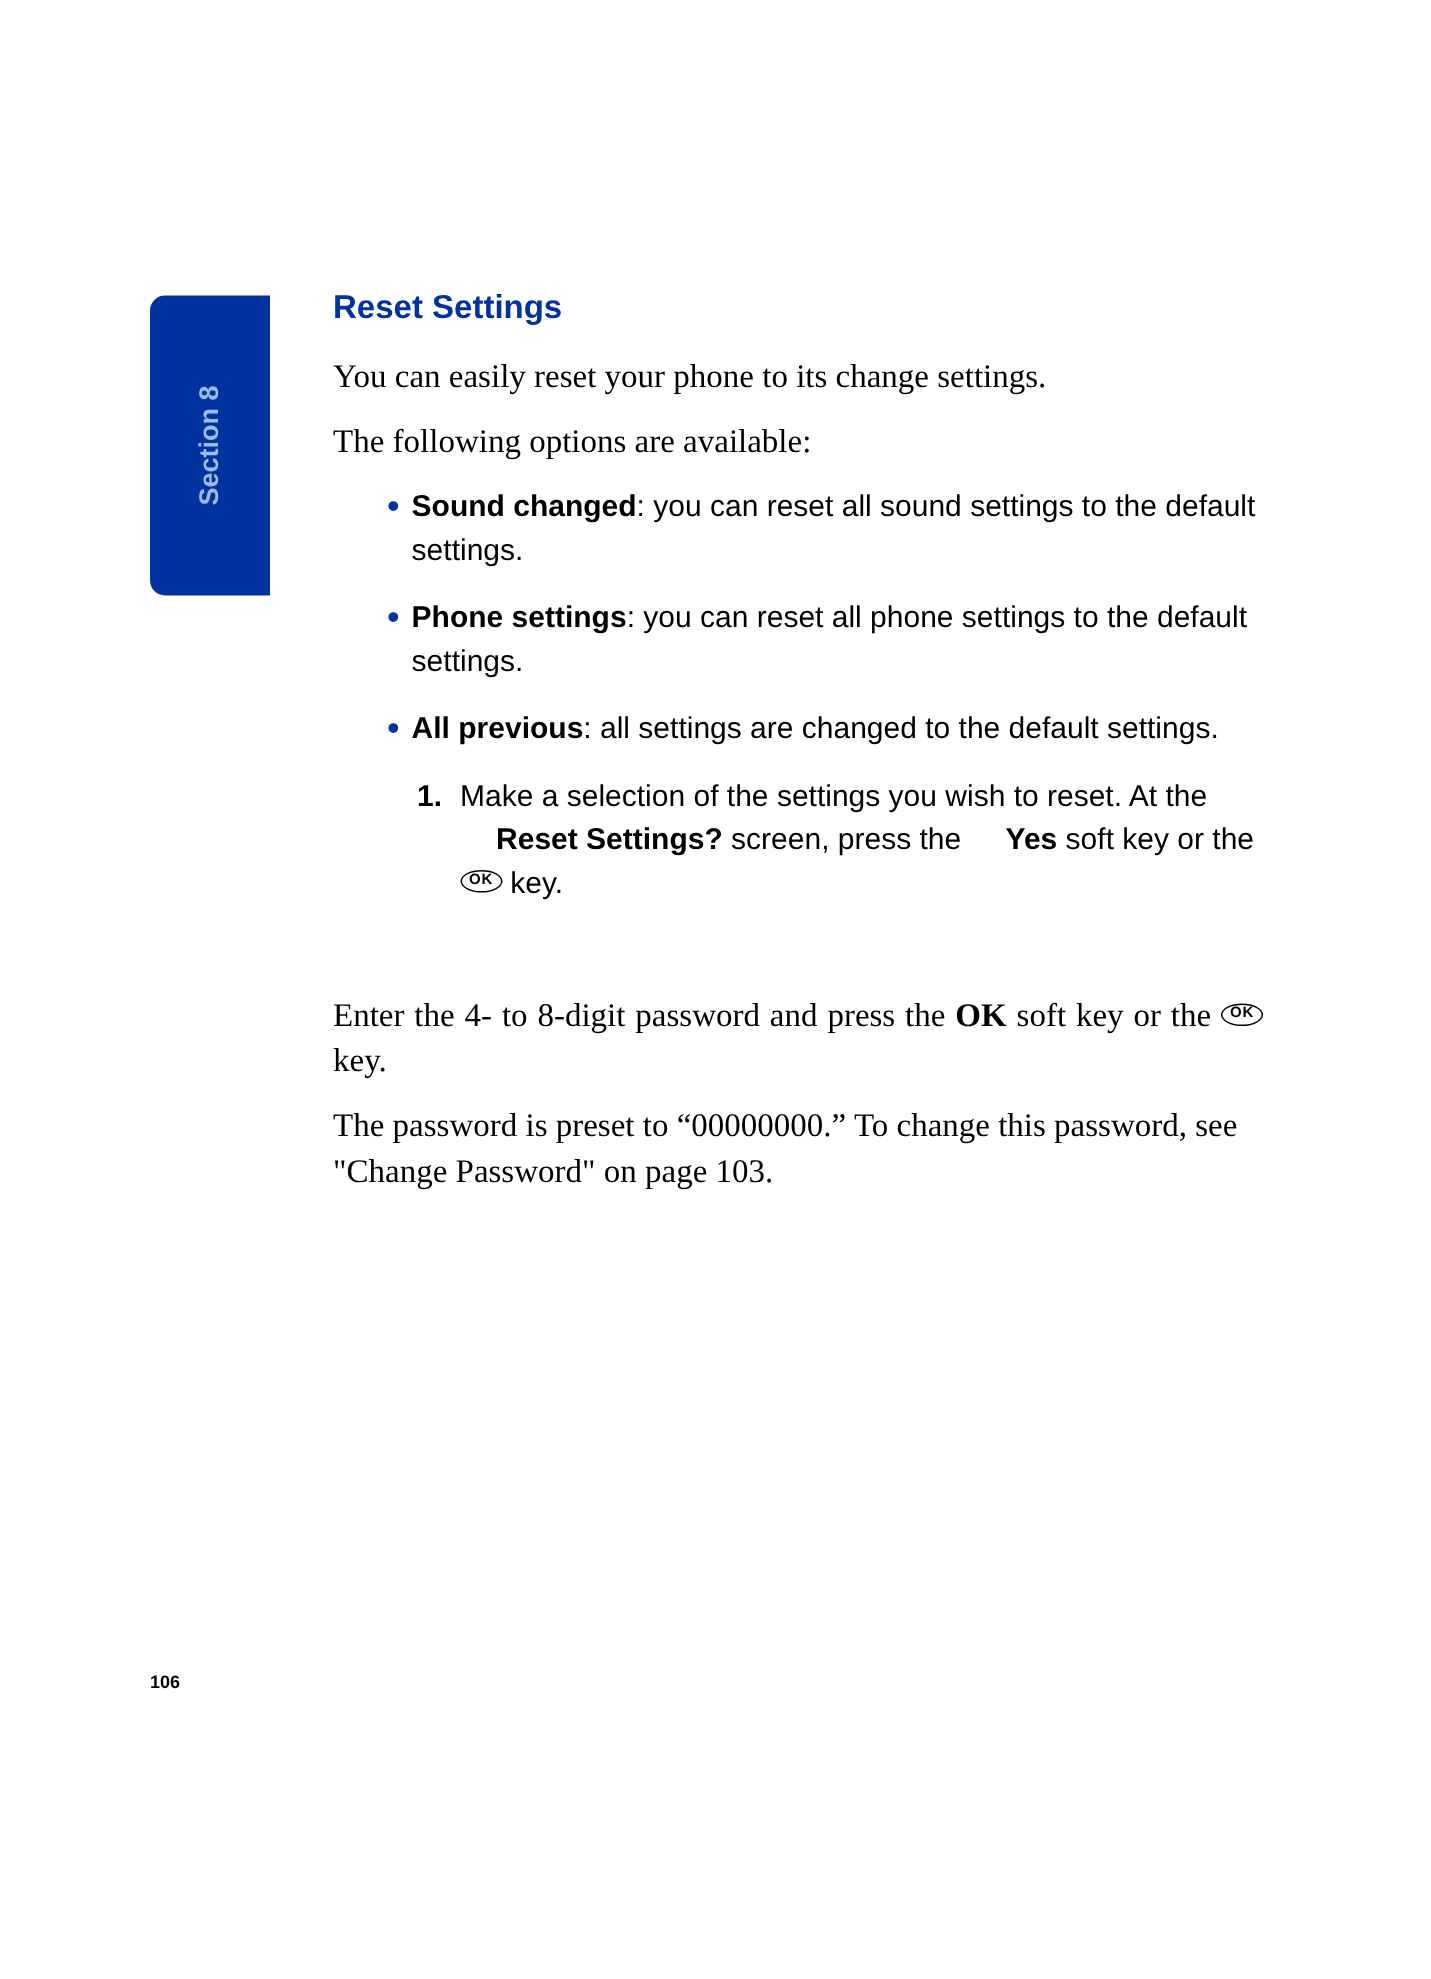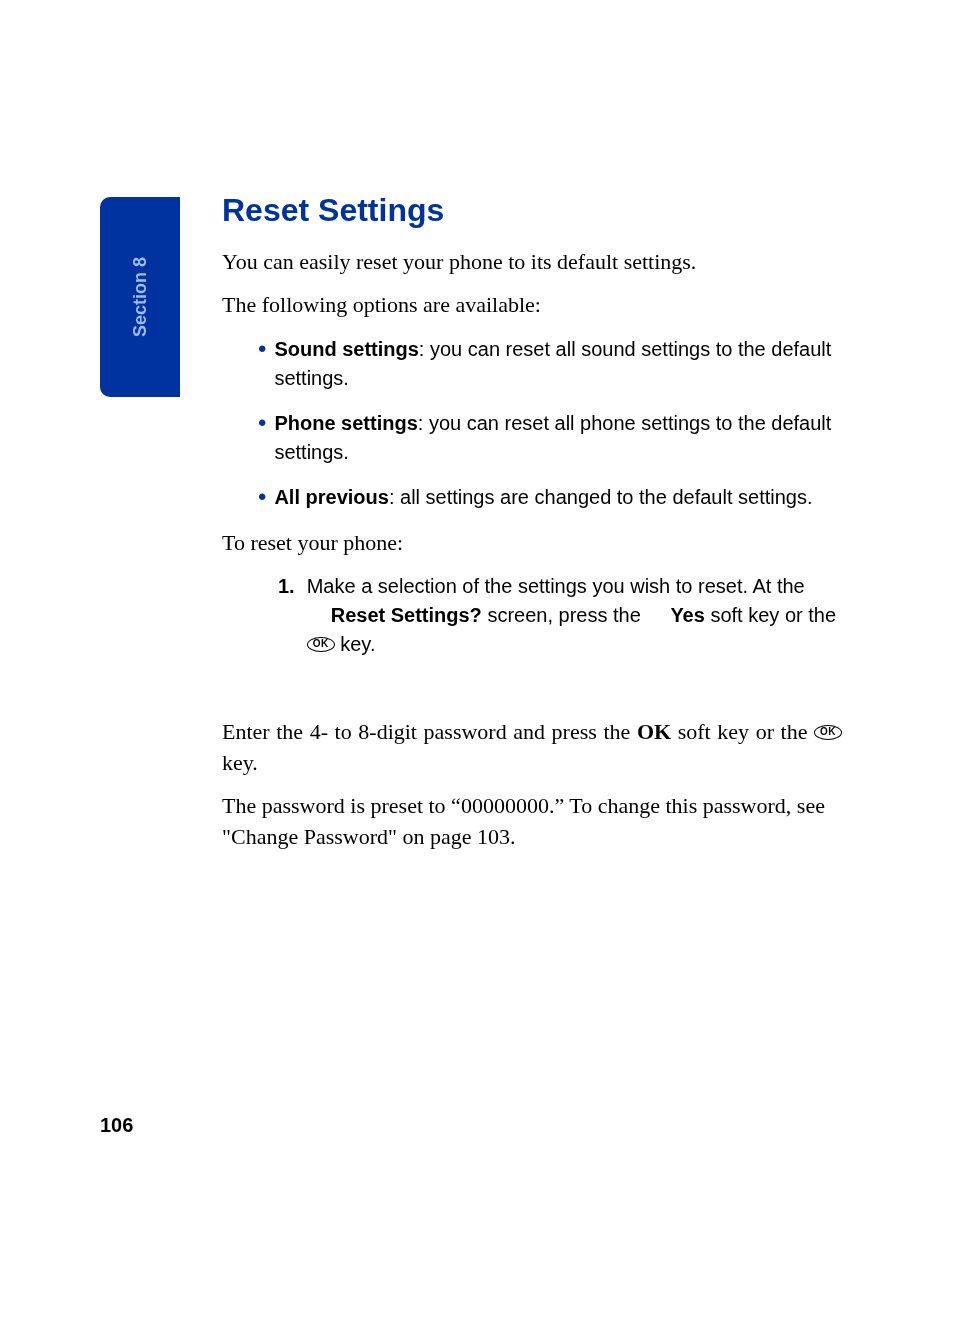--- a/index.html
+++ b/index.html
@@ -34,21 +34,21 @@
     .content {
       position: absolute;
       left: 222px;
       top: 192px;
       width: 620px;
     }
     .heading {
       color: #0033a0;
       font-family: Arial, Helvetica, sans-serif;
       font-weight: bold;
-      font-size: 32px;
+      font-size: 22px;
       margin-bottom: 18px;
     }
     .body-serif {
       font-family: Georgia, 'Times New Roman', serif;
       font-size: 22px;
       line-height: 1.4;
       color: #000;
       margin-bottom: 12px;
     }
     .bullet-list {
@@ -105,61 +105,60 @@
       position: relative;
       top: -2px;
       letter-spacing: 0.5px;
     }
     .page-number {
       position: absolute;
       left: 100px;
       top: 1114px;
       font-family: Arial, Helvetica, sans-serif;
       font-weight: bold;
-      font-size: 20px;
+      font-size: 12px;
       color: #000;
       text-align: right;
     }
     .bold-serif { font-weight: bold; }
   </style>
 </head>
 <body>
 
 <div class="section-tab">
   <div class="section-tab-label">Section 8</div>
 </div>
 
 <div class="content">
   <h1 class="heading">Reset Settings</h1>
 
-  <p class="body-serif">You can easily reset your phone to its default settings.</p>
+  <p class="body-serif">You can easily reset your phone to its change settings.</p>
   <p class="body-serif">The following options are available:</p>
 
   <div class="bullet-list">
     <div class="bullet-item">
       <span class="bullet-dot">•</span>
       <div class="bullet-content">
-        <span class="bullet-label">Sound settings</span><span>: you can reset all sound settings to the default settings.</span>
+        <span class="bullet-label">Sound changed</span><span>: you can reset all sound settings to the default settings.</span>
       </div>
     </div>
     <div class="bullet-item">
       <span class="bullet-dot">•</span>
       <div class="bullet-content">
         <span class="bullet-label">Phone settings</span><span>: you can reset all phone settings to the default settings.</span>
       </div>
     </div>
     <div class="bullet-item">
       <span class="bullet-dot">•</span>
       <div class="bullet-content">
         <span class="bullet-label">All previous</span><span>: all settings are changed to the default settings.</span>
       </div>
     </div>
   </div>
 
-  <p class="body-serif">To reset your phone:</p>
 
   <div class="numbered-list">
     <div class="num-item">
       <span class="num-marker">1.</span>
       <div class="num-content">
         <p>
           <span>Make a selection of the settings you wish to reset. At the </span><span class="bold-sans">Reset Settings?</span><span>  screen, press the </span><span class="bold-sans">Yes</span><span> soft key or the </span><span class="ok-key">OK</span><span> key.</span>
         </p>
       </div>
     </div>

